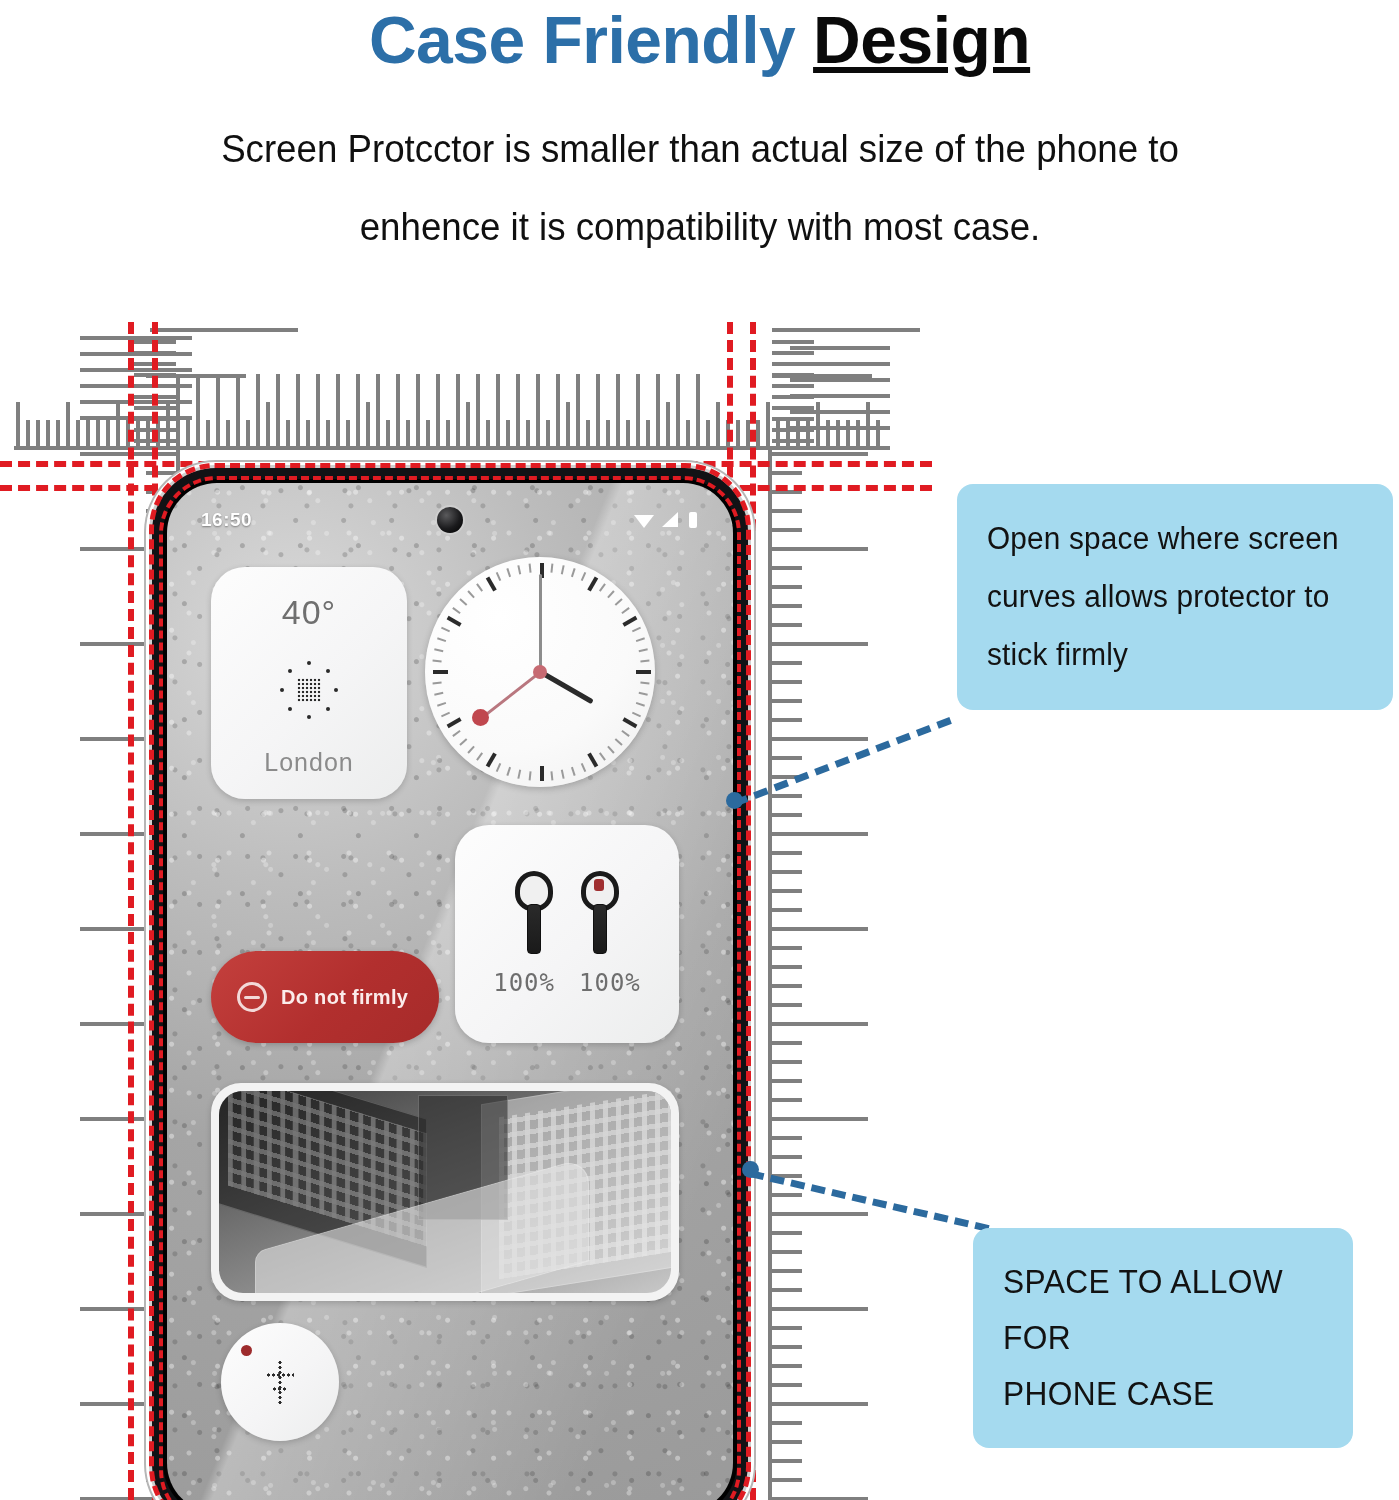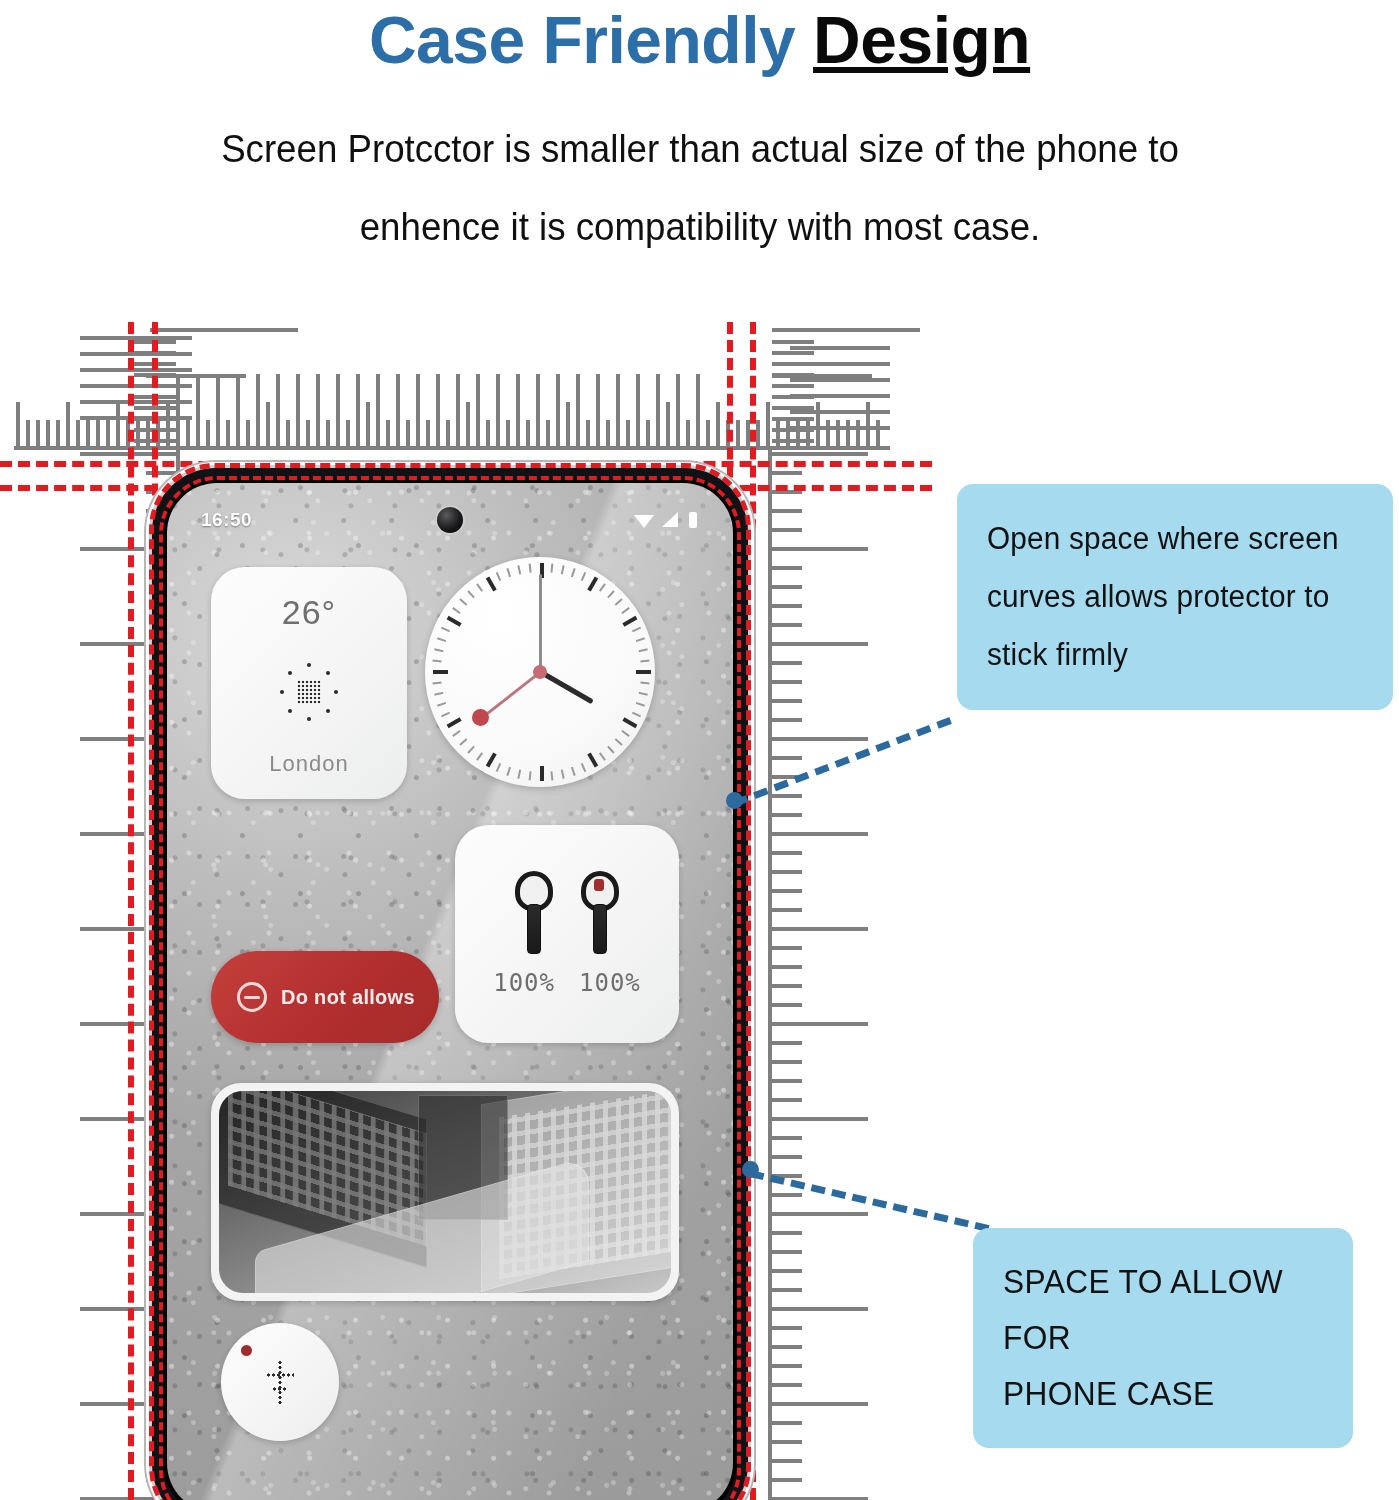--- a/index.html
+++ b/index.html
@@ -164,21 +164,21 @@
   }
 
   #w-weather {
     left: 44px; top: 84px; width: 196px; height: 232px;
     border-radius: 34px;
     display: flex; flex-direction: column; align-items: center;
     justify-content: space-between;
     padding: 26px 0 22px;
   }
   #w-temp { font-size: 34px; color: #6f6f6f; letter-spacing: 1px; }
-  #w-city { font-size: 22px; color: #8b8b8b; letter-spacing: 1px; }
+  #w-city { font-size: 25px; color: #8b8b8b; letter-spacing: 1px; }
   .sunicon { width: 58px; height: 58px; position: relative; }
   .sunicon .core {
     position: absolute; left: 17px; top: 17px; width: 24px; height: 24px;
     background-image:
       radial-gradient(circle, #2a2a2a 0 1.3px, transparent 1.6px);
     background-size: 4px 4px;
   }
   .sunicon .ray {
     position: absolute; width: 4px; height: 4px; border-radius: 50%;
     background: #2a2a2a;
@@ -774,21 +774,21 @@
             <svg class="ic" width="20" height="18" viewBox="0 0 20 18">
                 <polygon points="1,16 17,1 17,16" fill="#ffffff"></polygon>
               </svg>
             <svg class="ic" width="12" height="18" viewBox="0 0 12 18">
                 <rect x="2" y="1" width="8" height="16" rx="2" fill="#ffffff"></rect>
               </svg>
           </div>
         </div>
 
         <div class="widget card" id="w-weather">
-          <div id="w-temp">26°</div>
+          <div id="w-temp">40°</div>
           <div class="sunicon">
             <div class="core"></div>
             <div class="ray" style="left:27px;top:0"></div>
             <div class="ray" style="left:27px;top:54px"></div>
             <div class="ray" style="left:0;top:27px"></div>
             <div class="ray" style="left:54px;top:27px"></div>
             <div class="ray" style="left:8px;top:8px"></div>
             <div class="ray" style="left:46px;top:8px"></div>
             <div class="ray" style="left:8px;top:46px"></div>
             <div class="ray" style="left:46px;top:46px"></div>
@@ -862,21 +862,21 @@
           <div class="hand h-min" style="transform:rotate(0deg)"></div>
           <div class="hand h-hour" style="transform:rotate(120deg)"></div>
           <div class="hand h-sec" style="transform:rotate(232deg)"></div>
           <div class="sec-dot" style="left:47px;top:152px"></div>
           <div class="pin"></div>
         </div>
 
 
         <div class="widget" id="w-dnd">
           <div class="dnd-ic"></div>
-          <div class="dnd-label">Do not allows</div>
+          <div class="dnd-label">Do not firmly</div>
         </div>
 
         <div class="widget card" id="w-buds">
           <div class="buds-row">
             <div class="bud left">
                 <div class="head"></div>
                 <div class="stem"></div>
               </div>
             <div class="bud right">
                 <div class="head"></div>

